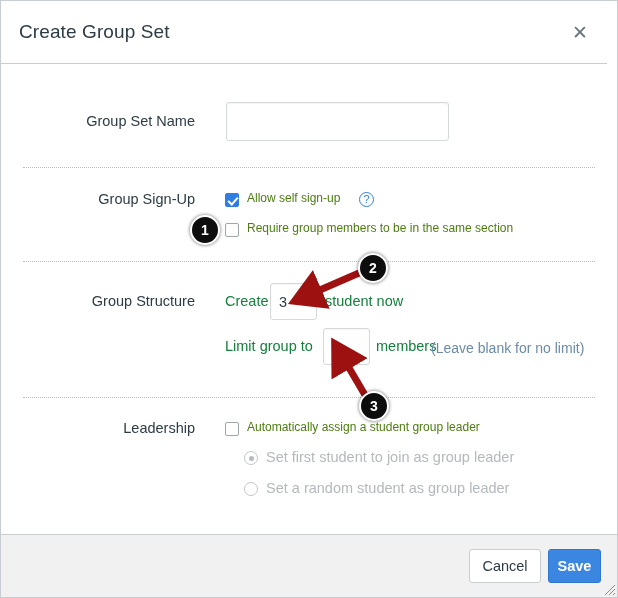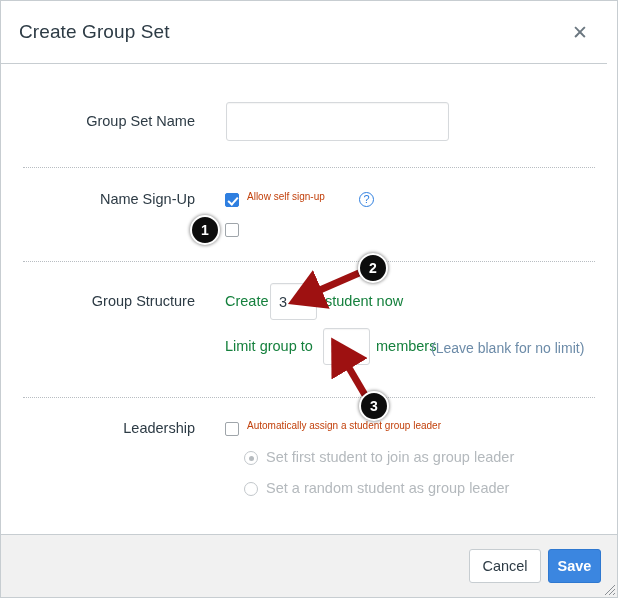--- a/index.html
+++ b/index.html
@@ -96,21 +96,21 @@
   .cb.checked::after {
     content: "";
     position: absolute; left: 4px; top: 1px;
     width: 4px; height: 8px;
     border: solid #ffffff;
     border-width: 0 2px 2px 0;
     transform: rotate(42deg);
   }
   .cb-label {
     position: absolute;
-    font-size: 10px; color: #c2410c;
+    font-size: 12px; color: #4d7c0f;
     white-space: nowrap; cursor: pointer;
   }
 
   
   #help-icon {
     position: absolute;
     width: 15px; height: 15px;
     border: 1.4px solid #2f7fe0; border-radius: 50%;
     color: #2f7fe0; font-size: 11px; line-height: 12px;
     text-align: center; cursor: pointer;
@@ -193,27 +193,28 @@
     <button id="close-btn">✕</button>
   </div>
 
   <div id="body">
 
     <div class="row-label" style="left:8px; top:48px;">Group Set Name</div>
     <input class="text-input" id="group-set-name-input" type="text" style="left: 225px; top: 37px; width: 223px; height: 39px;" value="">
 
     <div class="divider" style="top:102px;"></div>
 
-    <div class="row-label" style="left:8px; top:126px;">Name Sign-Up</div>
+    <div class="row-label" style="left:8px; top:126px;">Group Sign-Up</div>
 
     <div class="cb checked" style="left:224px; top:128px;"></div>
     <div class="cb-label" style="left:246px; top:126px;">Allow self sign-up</div>
     <div id="help-icon" style="left:358px; top:127px;">?</div>
 
     <div class="cb" style="left:224px; top:158px;"></div>
+    <div class="cb-label" style="left:246px; top:156px;">Require group members to be in the same section</div>
 
     <div class="divider" style="top:196px;"></div>
 
     <div class="row-label" style="left:8px; top:228px;">Group Structure</div>
 
     <div class="inline-text" style="left:224px; top:228px;">Create</div>
     <input class="text-input" id="create-count-input" type="text" style="left: 269px; top: 218px; width: 47px; height: 37px;" value="3">
     <div class="inline-text" style="left:324px; top:228px;">student now</div>
 
     <div class="inline-text" style="left:224px; top:273px;">Limit group to</div>

